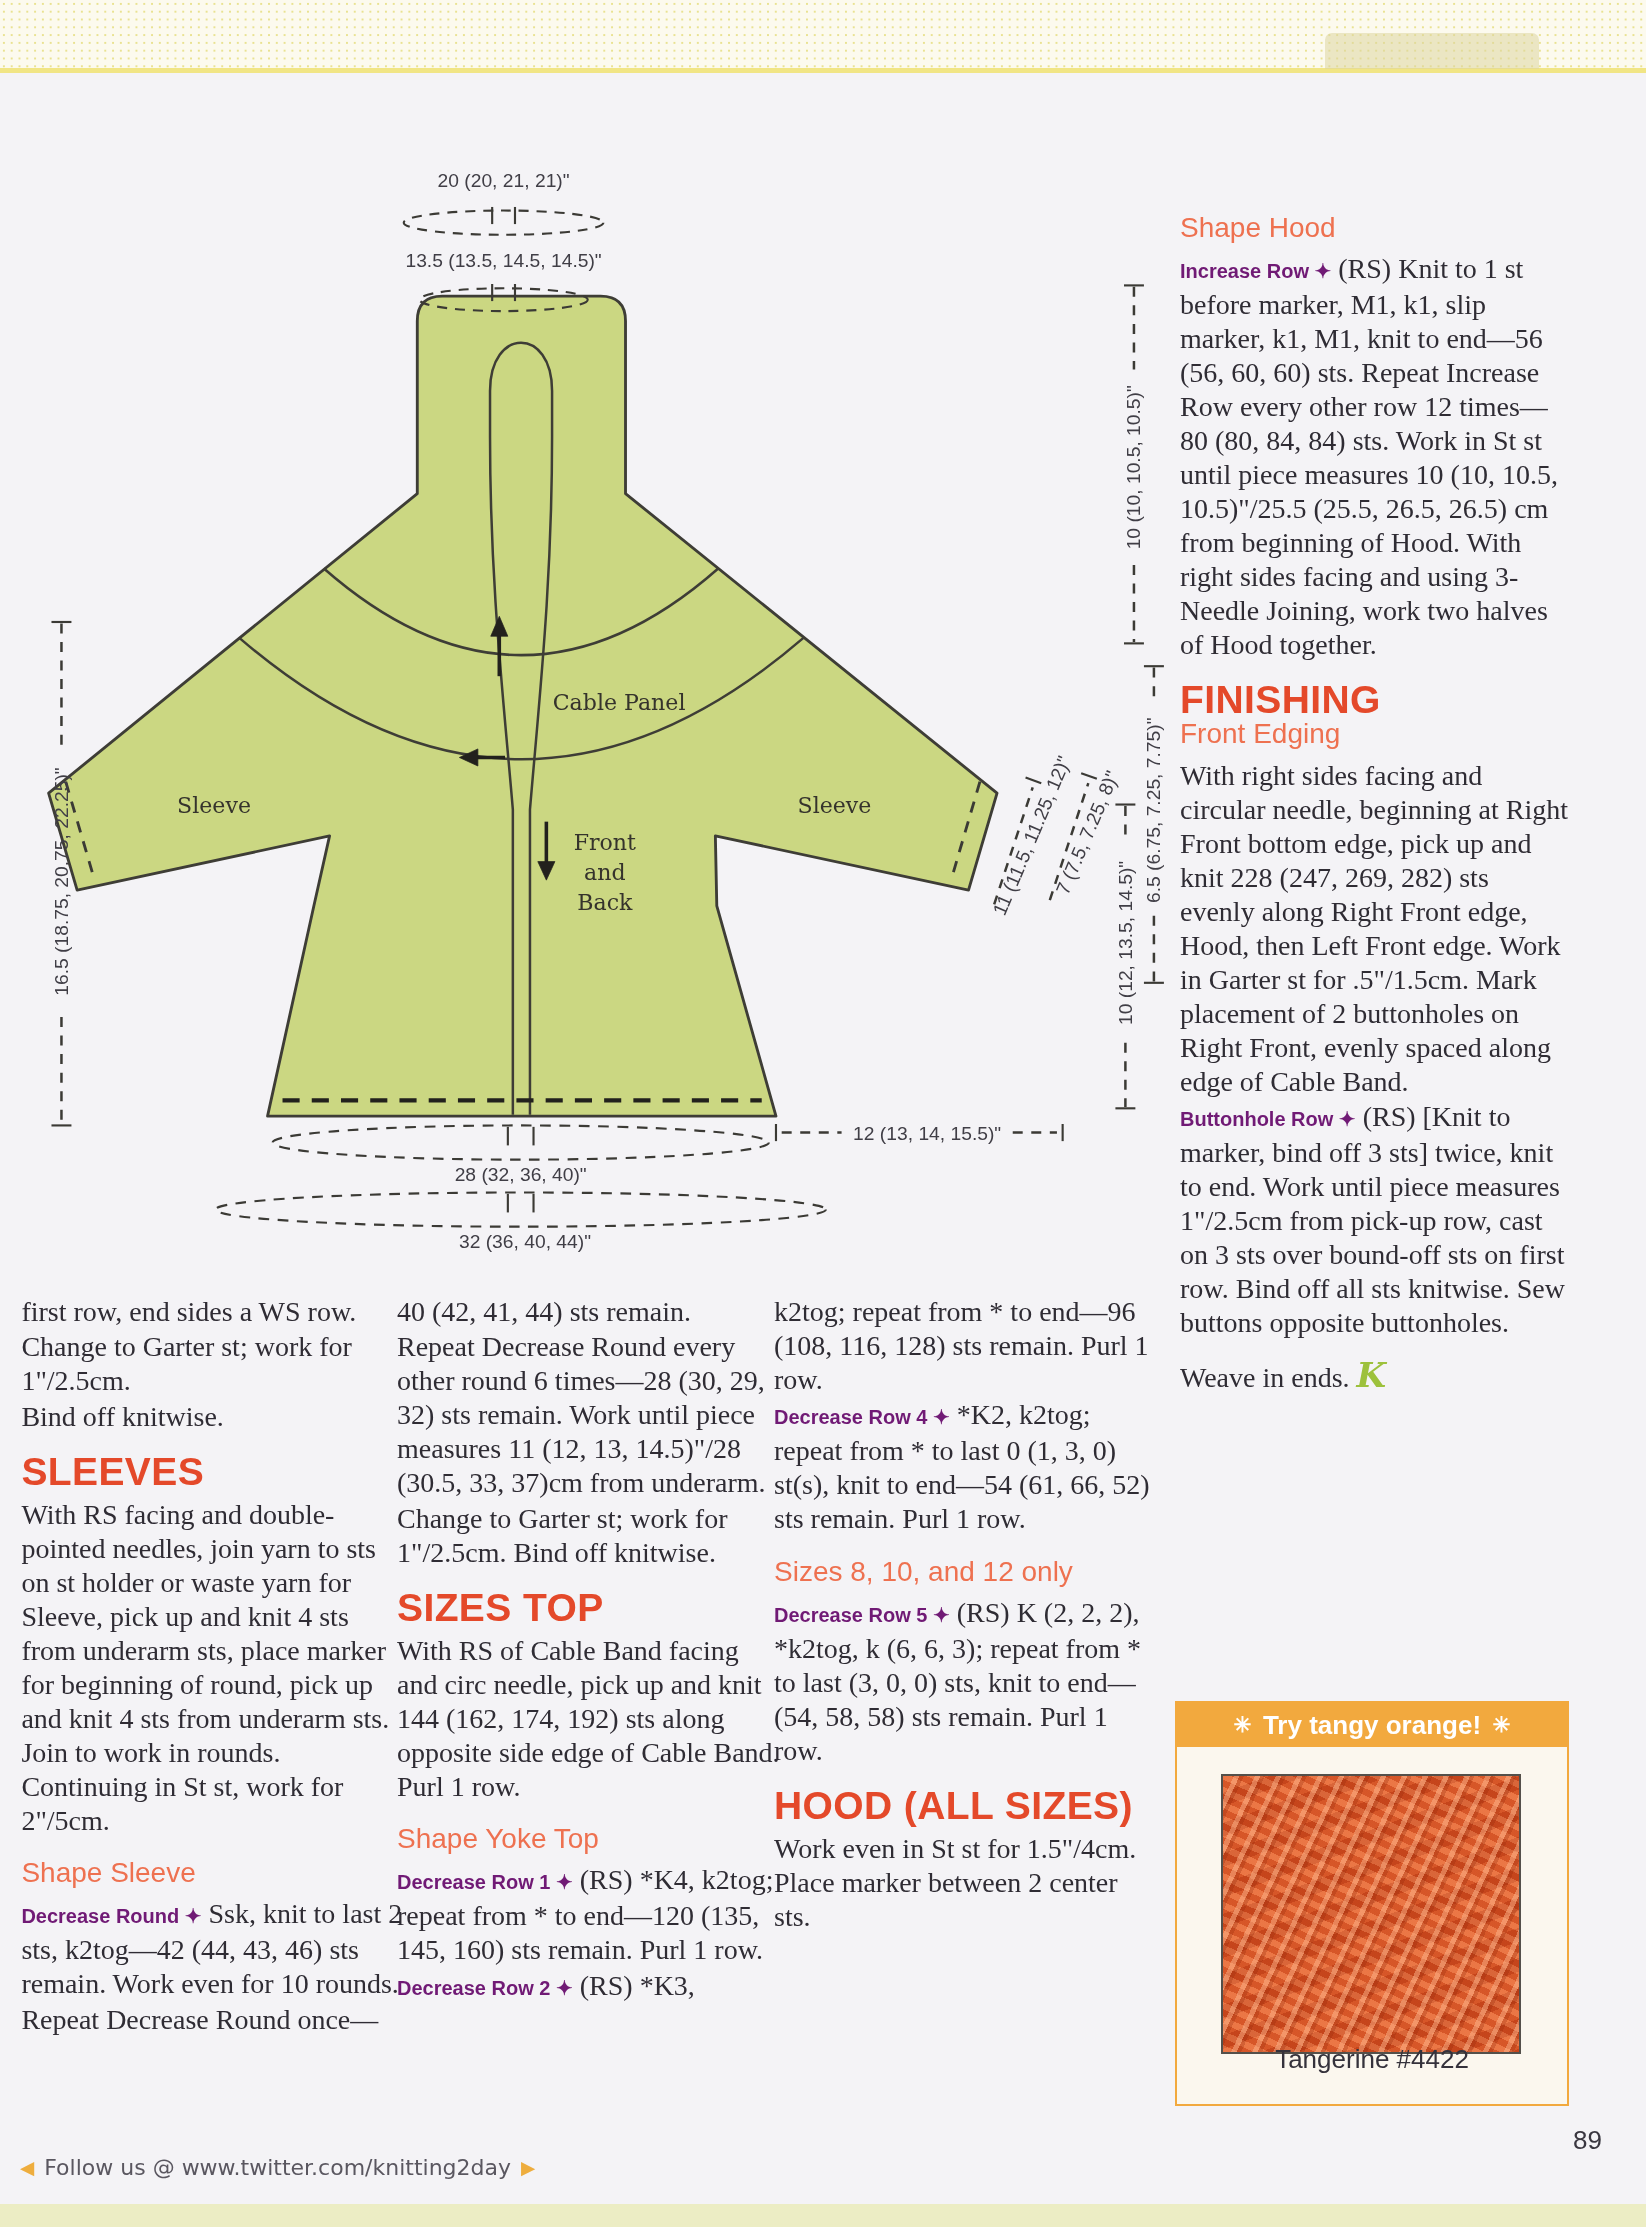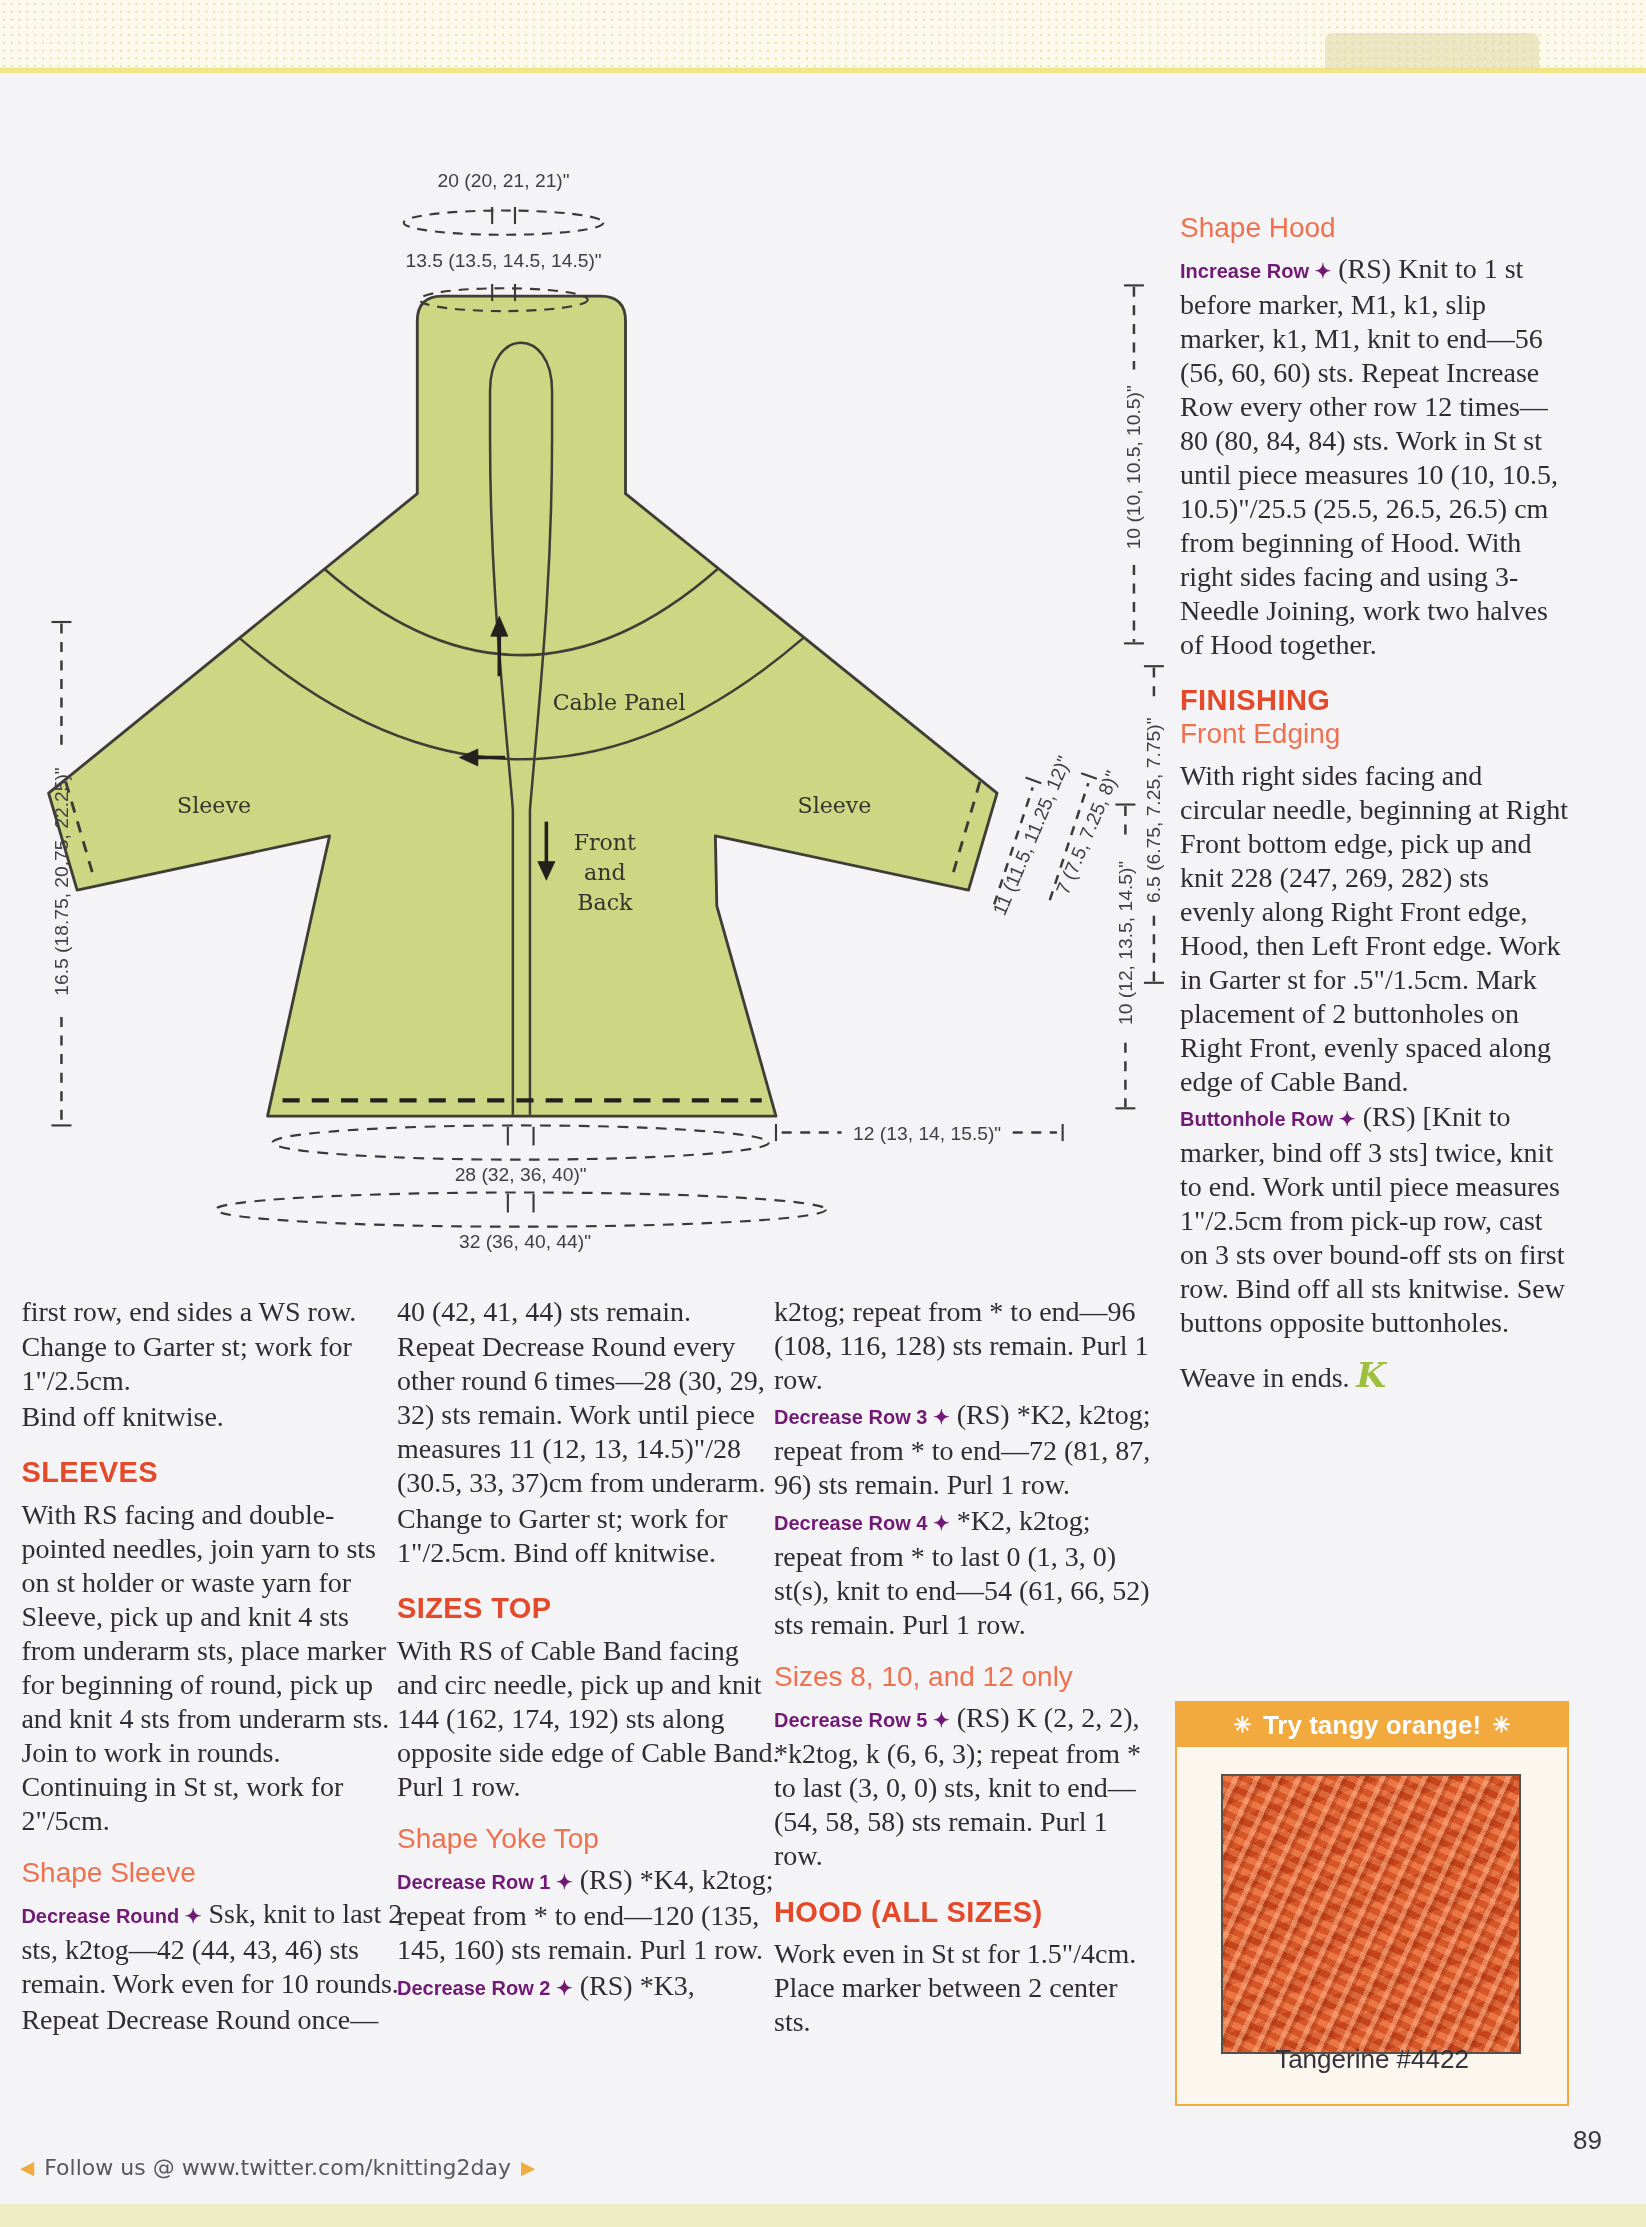--- a/index.html
+++ b/index.html
@@ -16,21 +16,21 @@
 
   
   .schematic{position:absolute;left:0;top:100px;width:1184px;height:1198px;}
   .schematic text{font-family:"Liberation Sans",sans-serif;font-size:27px;fill:#403e46;}
   .schematic text.glabel{font-family:"DejaVu Serif",serif;font-size:31px;fill:#35332c;}
 
   
   .col{position:absolute;width:387px;font-size:28px;line-height:34px;}
   .col p{margin:0 0 1.4px 0;}
   .head{font-family:"Liberation Sans",sans-serif;font-weight:700;
-        color:#e4492a;font-size:29px;letter-spacing:0.4px;margin:21.4px 0 8.6px 0;}
+        color:#e4492a;font-size:39px;letter-spacing:0.4px;margin:21.4px 0 8.6px 0;}
   .head.tight{margin:21.4px 0 0 0;}
   .subhead{font-family:"Liberation Sans",sans-serif;font-weight:400;
         color:#ee7150;font-size:28px;margin:18.5px 0 7.1px 0;}
   .runin{font-family:Liberation Sans, sans-serif;font-weight:700;font-size:20px;color:#701a75;}
   .gap{height:20px;}
   .logo-k{font-family:"DejaVu Serif",serif;font-style:italic;font-weight:700;
         color:#9dc13c;font-size:34px;line-height:0;}
 
   
   .promo{position:absolute;left:1175px;top:1701px;width:394px;height:405px;
@@ -175,21 +175,20 @@
   <p>Change to Garter st; work for 1"/2.5cm. Bind off knitwise.</p>
   <div class="head">SIZES TOP</div>
   <p>With RS of Cable Band facing and circ needle, pick up and knit 144 (162, 174, 192) sts along opposite side edge of Cable Band. Purl 1 row.</p>
   <div class="subhead">Shape Yoke Top</div>
   <p><span class="runin">Decrease Row 1 ✦</span><span> (RS) *K4, k2tog; repeat from * to end—120 (135, 145, 160) sts remain. Purl 1 row.</span></p>
   <p><span class="runin">Decrease Row 2 ✦</span><span> (RS) *K3,</span></p>
 </div>
 
 <div class="col" style="left:774px;top:1295px;">
   <p>k2tog; repeat from * to end—96 (108, 116, 128) sts remain. Purl 1 row.</p>
-  <p><span class="runin">Decrease Row 3 ✦</span><span> (RS) *K2, k2tog; repeat from * to end—72 (81, 87, 96) sts remain. Purl 1 row.</span></p>
   <p><span class="runin">Decrease Row 4 ✦</span><span> *K2, k2tog; repeat from * to last 0 (1, 3, 0) st(s), knit to end—54 (61, 66, 52) sts remain. Purl 1 row.</span></p>
   <div class="subhead">Sizes 8, 10, and 12 only</div>
   <p><span class="runin">Decrease Row 5 ✦</span><span> (RS) K (2, 2, 2), *k2tog, k (6, 6, 3); repeat from * to last (3, 0, 0) sts, knit to end—(54, 58, 58) sts remain. Purl 1 row.</span></p>
   <div class="head">HOOD (ALL SIZES)</div>
   <p>Work even in St st for 1.5"/4cm. Place marker between 2 center sts.</p>
 </div>
 
 <div class="col" style="left:1180px;top:211px;width:389px;">
   <div class="subhead" style="margin-top:0;">Shape Hood</div>
   <p><span class="runin">Increase Row ✦</span><span> (RS) Knit to 1 st before marker, M1, k1, slip marker, k1, M1, knit to end—56 (56, 60, 60) sts. Repeat Increase Row every other row 12 times—80 (80, 84, 84) sts. Work in St st until piece measures 10 (10, 10.5, 10.5)"/25.5 (25.5, 26.5, 26.5) cm from beginning of Hood. With right sides facing and using 3-Needle Joining, work two halves of Hood together.</span></p>

